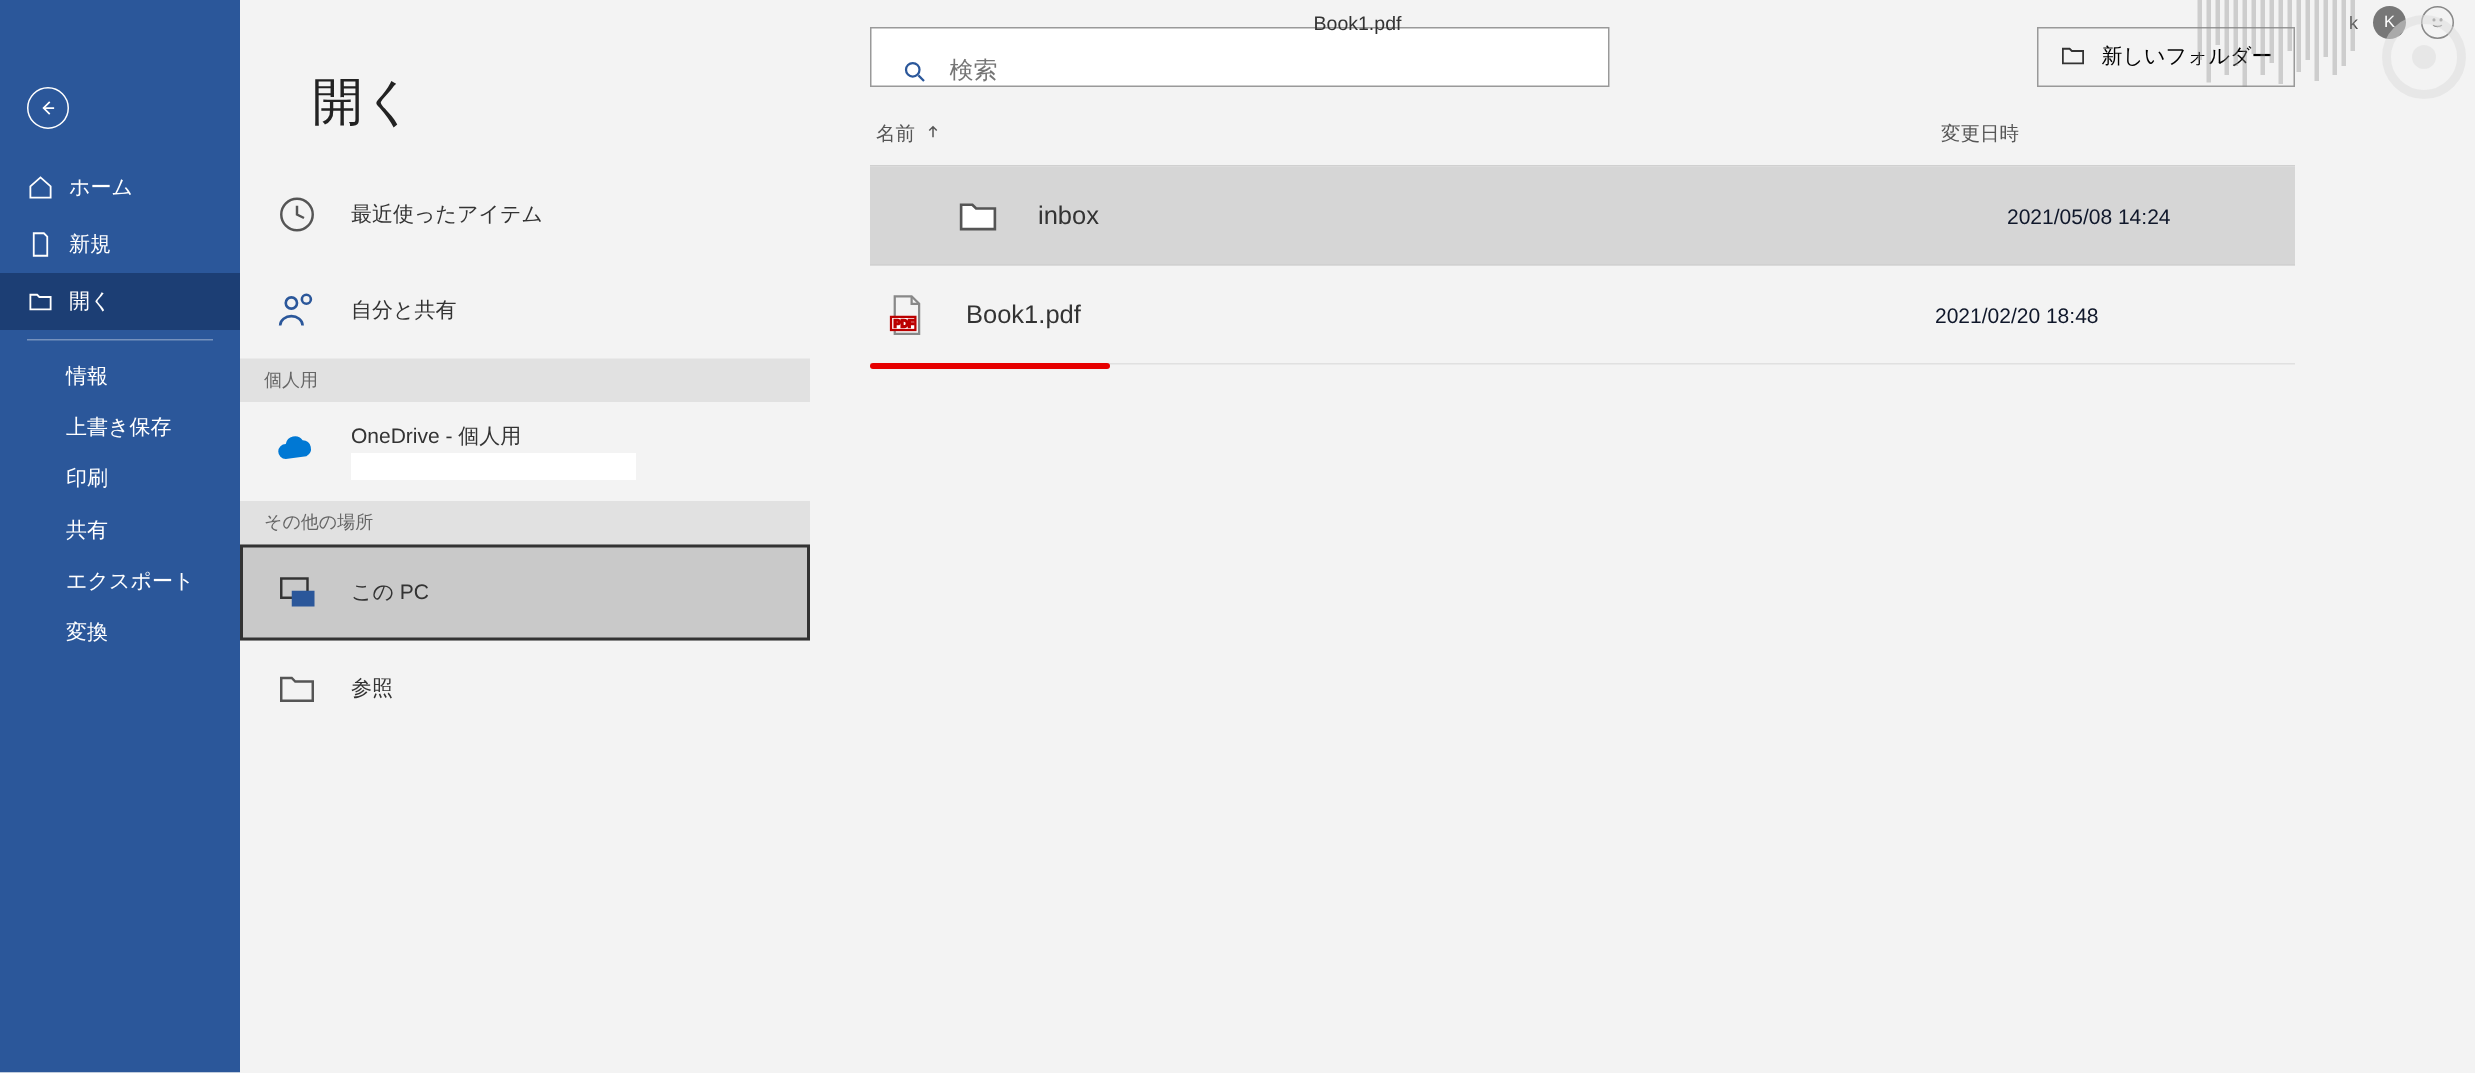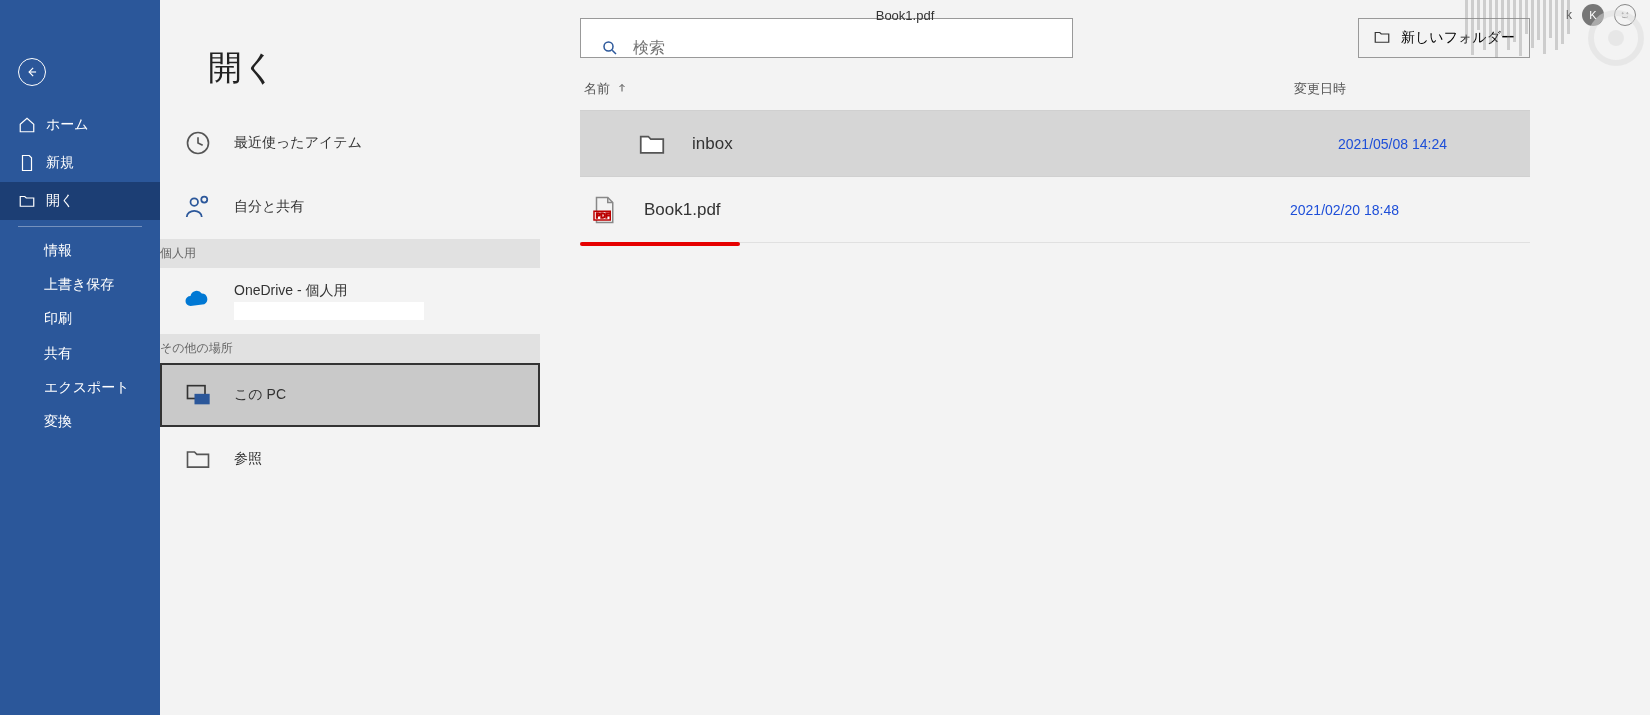--- a/index.html
+++ b/index.html
@@ -87,21 +87,21 @@
     color:#555;
   }
   .loc-item.selected {
     background: #c9c9c9;
     outline: 2px solid #333;
     outline-offset: -2px;
   }
   .loc-group-label {
     font-size: 12px;
     color: #666;
-    padding: 6px 0;
+    padding: 6px 16px;
     background: #e1e1e1;
   }
   .onedrive .loc-text { display:flex; flex-direction:column; gap:2px; }
   .onedrive .sub { background:#fff; width:190px; height:18px; }
 
   
   .main {
     flex: 1;
     background: #f3f3f3;
     padding: 0 20px 0 40px;
@@ -176,21 +176,21 @@
     cursor: pointer;
     position: relative;
   }
   .row.highlight { background: #d6d6d6; border-bottom: 1px solid #d0d0d0; padding-left: 48px; }
   .row .file-icon {
     width: 36px; height: 36px;
     margin-left: 6px; margin-right: 22px;
     display:flex; align-items:center; justify-content:center;
   }
   .row .fname { flex: 0 0 646px; font-size: 17px; }
-  .row .fdate { font-size: 14px; color:#1d4ed8; }
+  .row .fdate { font-size: 14px; color:#0f172a; }
   .annot-underline {
     position: absolute;
     left: 0px; bottom: -4px;
     width: 160px; height: 4px;
     background: #e60000;
     border-radius: 2px;
   }
 
   
   .titlebar {

